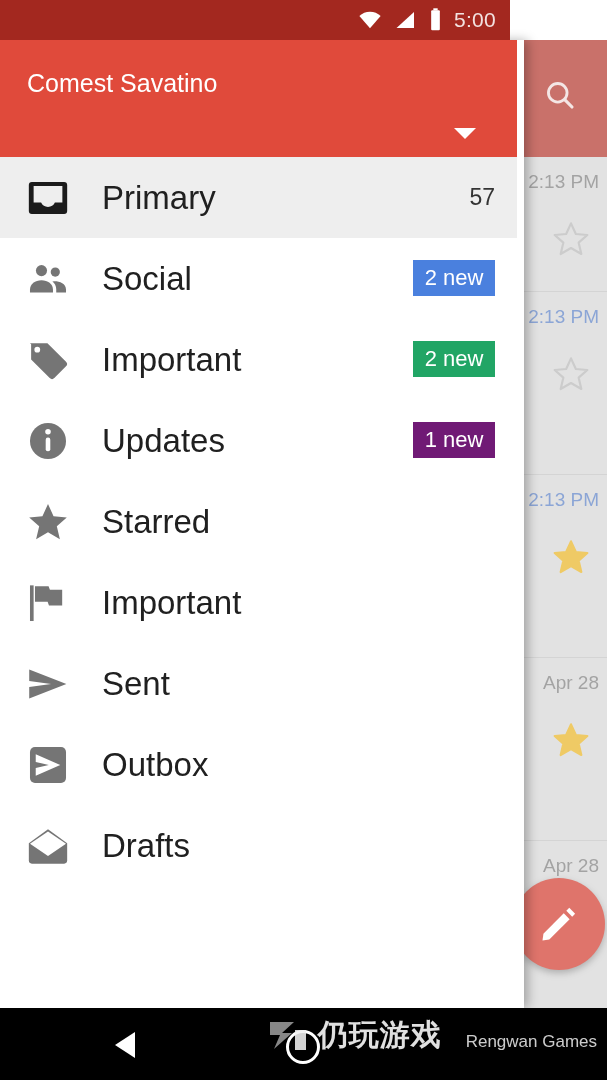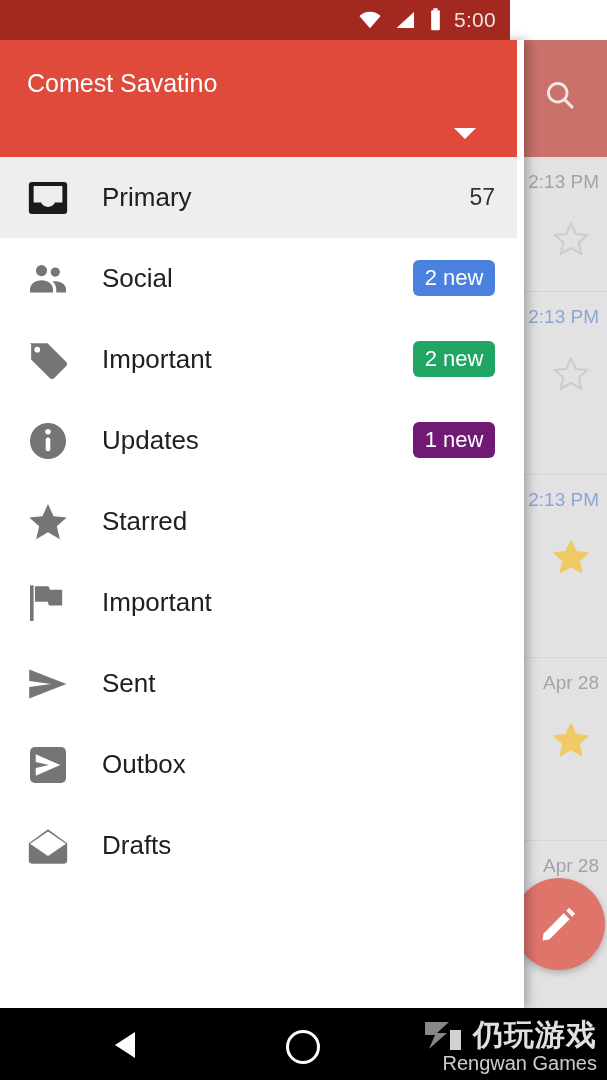--- a/index.html
+++ b/index.html
@@ -93,29 +93,29 @@
   .nav-row {
     position:relative; display:flex; align-items:center;
     height:81px; width:517px; padding-left:22px;
   }
   .nav-row.selected { background:#eeeeee; }
   .nav-icon {
     width:52px; height:52px; flex:0 0 52px;
     display:flex; align-items:center; justify-content:center;
   }
   .nav-label {
-    margin-left:28px; font-size:26px; color:#202020;
+    margin-left:28px; font-size:33px; color:#202020;
     white-space:nowrap;
   }
   .nav-count {
     position:absolute; right:22px; font-size:23px; color:#343434;
   }
   .badge {
     position:absolute; right:22px; top:22px;
-    height:36px; min-width:82px; border-radius:6px;
+    height:36px; min-width:82px; border-radius:0;
     color:#ffffff; font-size:22px;
     display:flex; align-items:center; justify-content:center;
     padding:0 10px;
   }
   .section-head {
     height:62px; display:flex; align-items:center;
     padding-left:22px; font-size:21px; color:#8d8d8d;
   }
 
   
@@ -130,30 +130,30 @@
     border-bottom:13px solid transparent;
     border-right:20px solid #ffffff;
   }
   .nav-home {
     position:absolute; left:286px; top:22px;
     width:34px; height:34px; border-radius:50%;
     border:3px solid #ffffff;
   }
   .watermark {
     position:absolute; right:10px; top:10px;
-    display:flex; flex-direction:column; align-items:flex-end;
-    z-index:71; opacity:.88;
+    display:flex; flex-direction:row; align-items:flex-end;
+    z-index:71; opacity:.88;gap:24px;
   }
   .wm-top { display:flex; align-items:center; gap:4px; }
   .wm-cn {
     color:#ffffff; font-size:30px; font-weight:bold;
     line-height:32px; letter-spacing:1px;
   }
   .wm-en {
-    color:#e8e8e8; font-size:20px; line-height:20px; margin-top:1px;
+    color:#e8e8e8; font-size:17px; line-height:20px; margin-top:1px;
   }
 </style>
 </head>
 <body>
 
 <div id="screen">
 
   <div class="appbar-bg"></div>
   <div class="search-btn">
     <svg width="36" height="36" viewBox="0 0 24 24">

